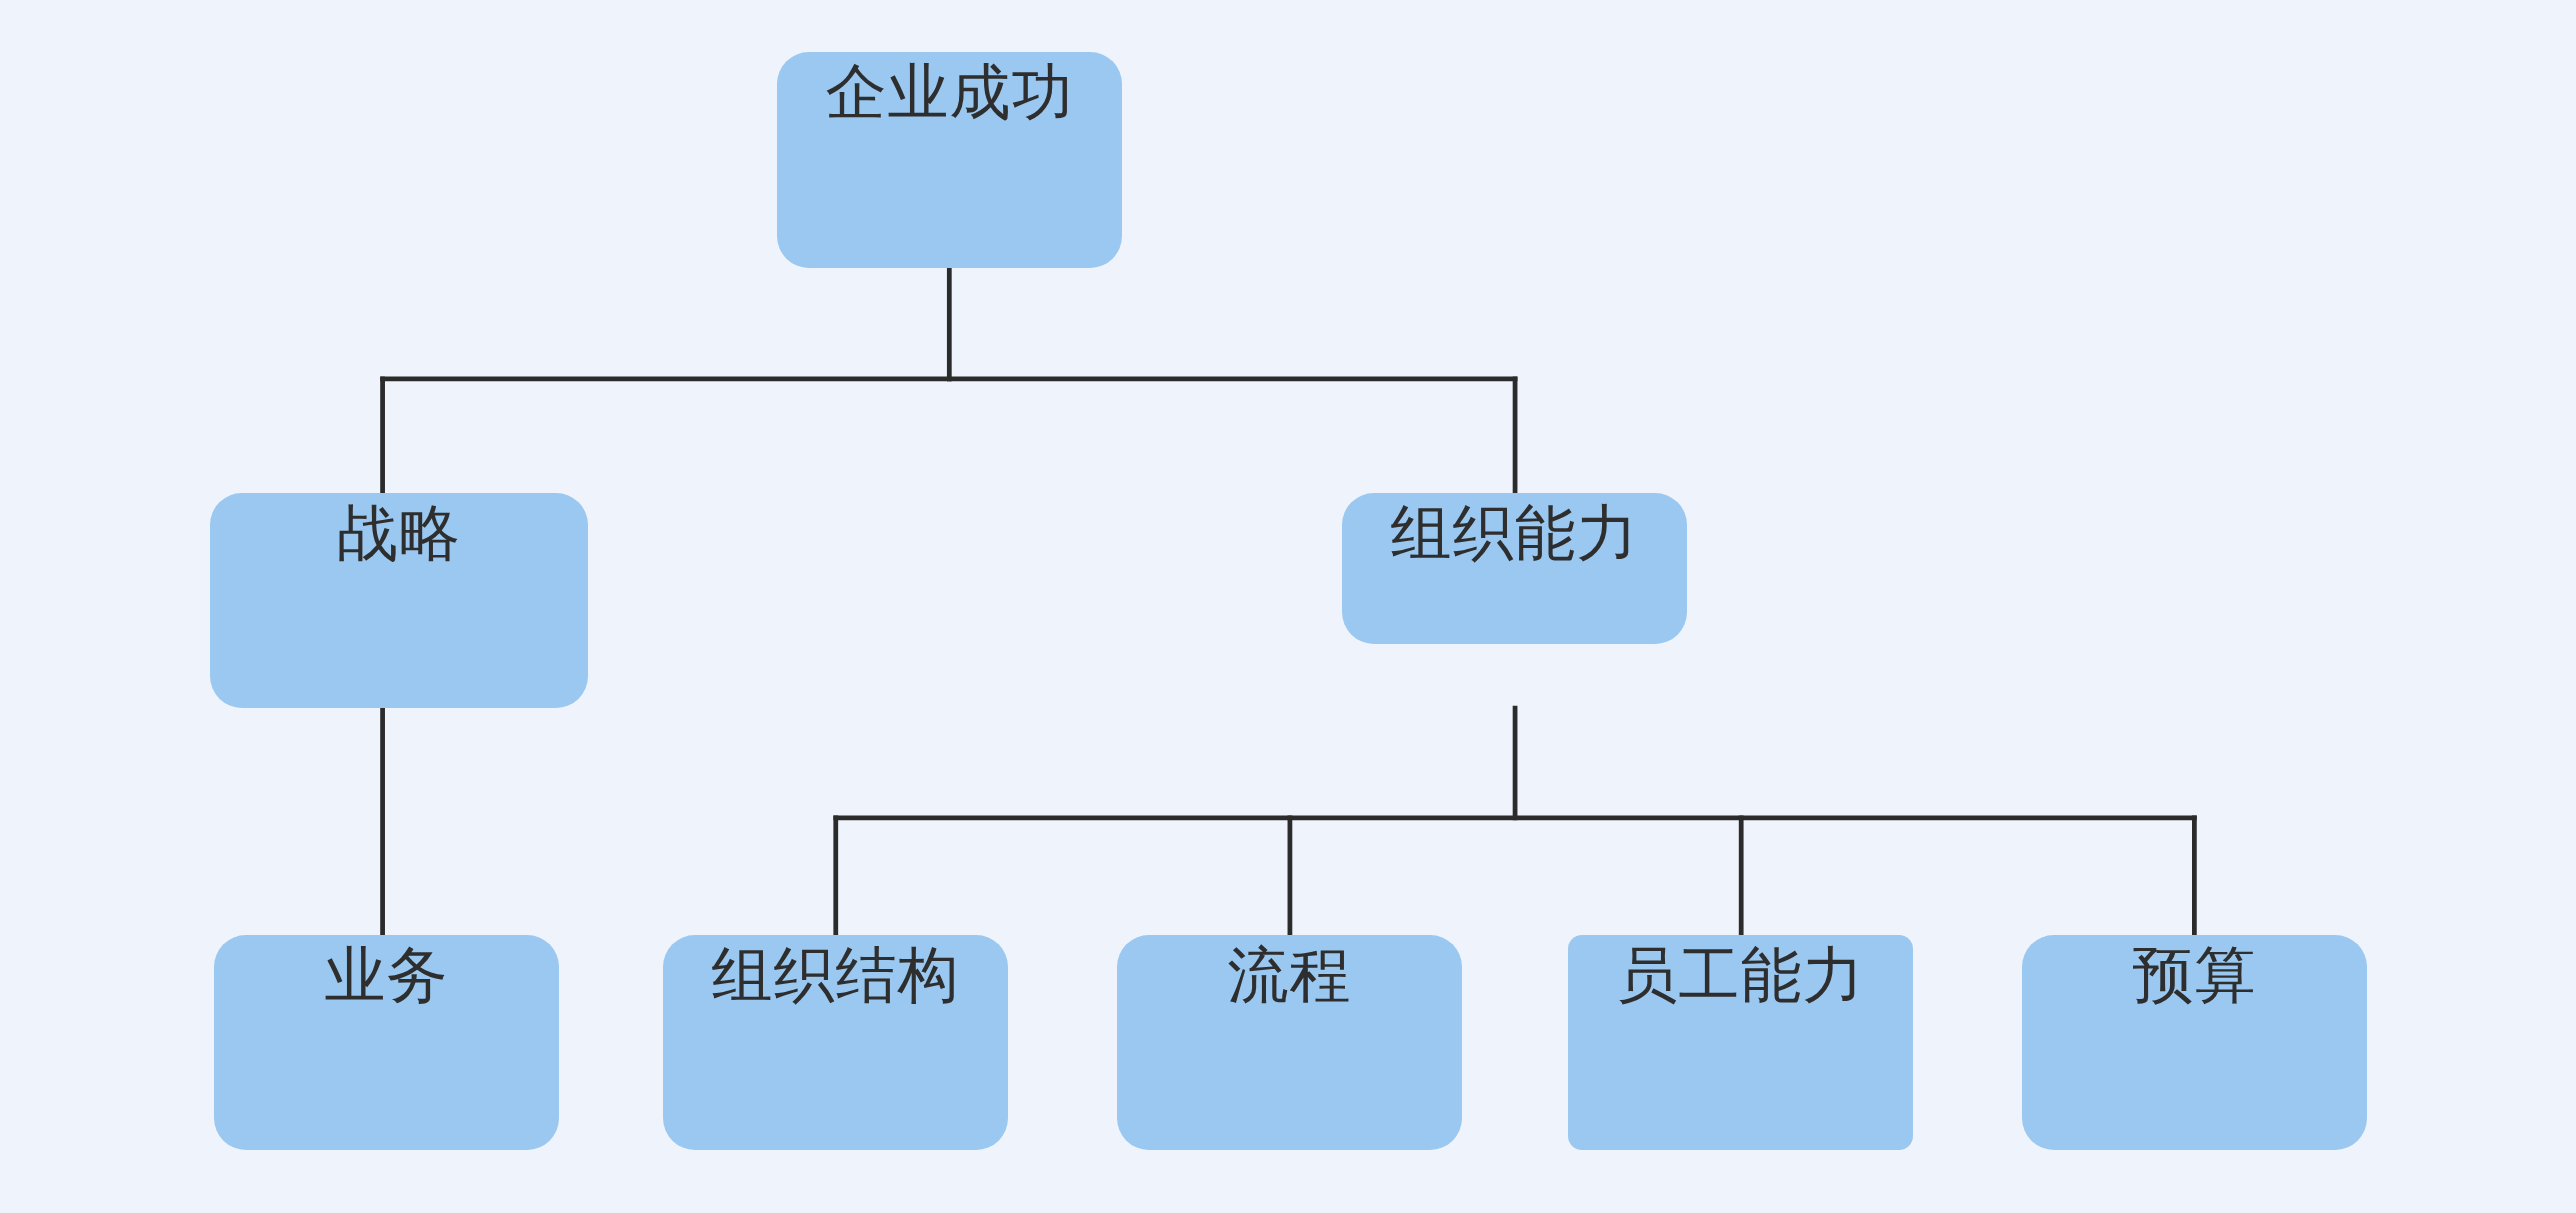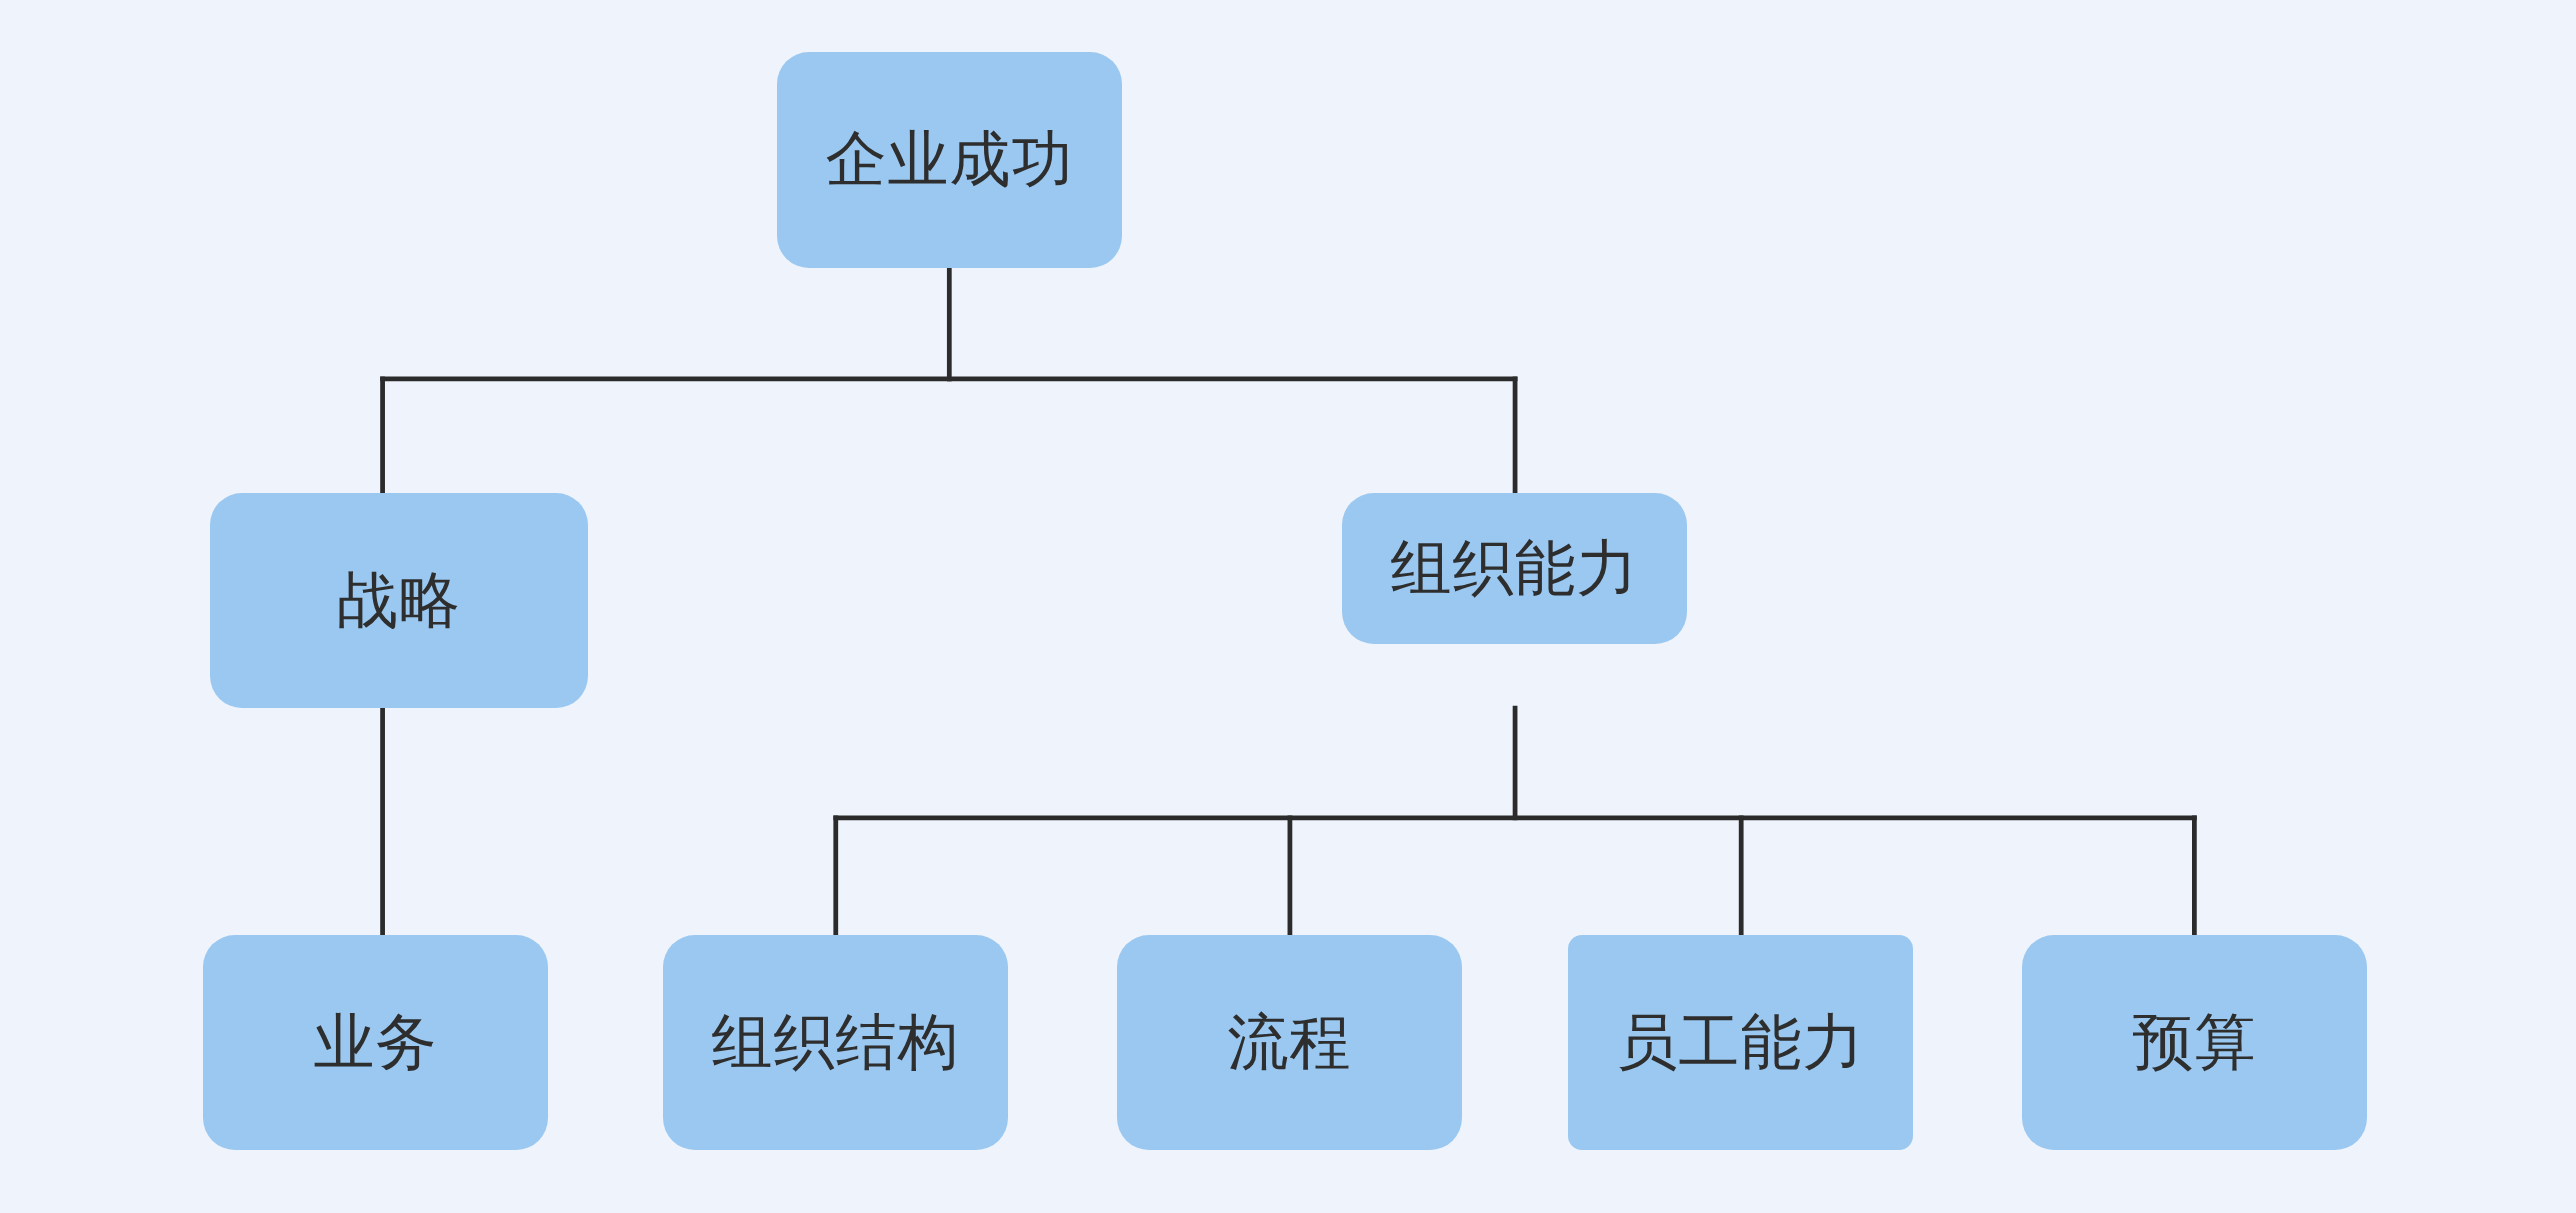--- a/index.html
+++ b/index.html
@@ -26,35 +26,35 @@
   }
   .edges path {
     stroke: var(--line, #2B2B2B);
     stroke-width: 5;
     stroke-linecap: square;
     fill: none;
   }
   .node {
     position: absolute;
     display: flex;
-    align-items: center;
+    align-items: flex-start;
     justify-content: center;
     background: var(--node, #9AC8F0);
     border-radius: 32px;
     color: var(--text, #2E2E2E);
     font-size: 61px;
     font-weight: 400;
     letter-spacing: 1px;
     white-space: nowrap;
     box-sizing: border-box;
   }
   .n-root      { left: 777px;  top: 52px;  width: 345px; height: 216px; }
   .n-strategy  { left: 210px;  top: 493px; width: 378px; height: 215px; }
   .n-orgcap    { left: 1342px; top: 493px; width: 345px; height: 151px; }
-  .n-business  { left: 203px;  top: 935px; width: 345px; height: 215px; }
+  .n-business  { left: 214px;  top: 935px; width: 345px; height: 215px; }
   .n-orgstruct { left: 663px;  top: 935px; width: 345px; height: 215px; }
   .n-process   { left: 1117px; top: 935px; width: 345px; height: 215px; }
   .n-empcap    { left: 1568px; top: 935px; width: 345px; height: 215px; border-radius: 14px; }
   .n-budget    { left: 2022px; top: 935px; width: 345px; height: 215px; font-family: Liberation Serif, serif; }
 </style>
 </head>
 <body>
 
 <div class="canvas">
 

